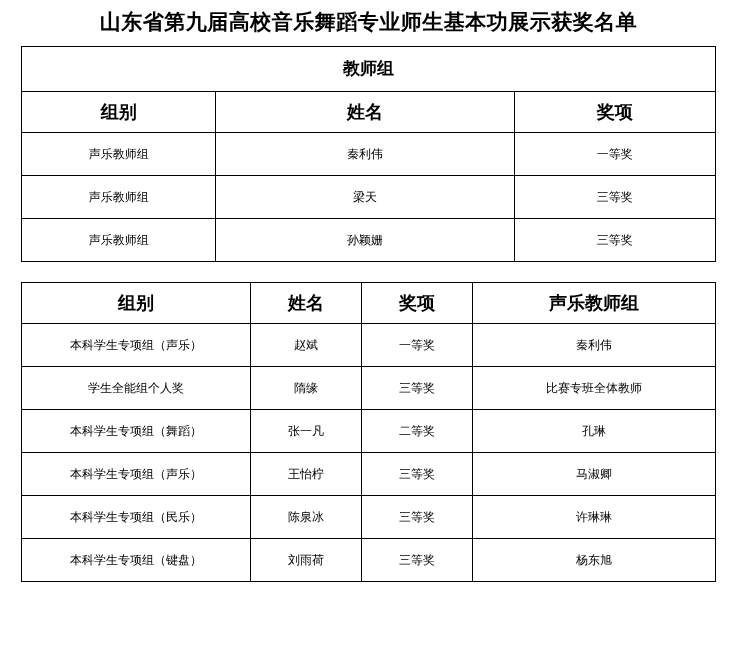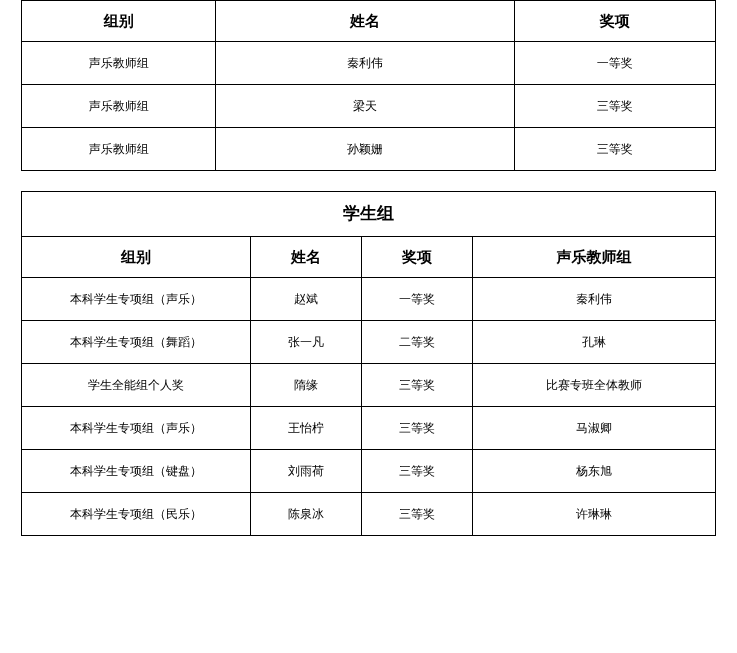--- a/index.html
+++ b/index.html
@@ -46,40 +46,44 @@
     height: 42px;
     line-height: 20px;
   }
   table.award-table td.section-head {
     font-size: 17px;
     font-weight: bold;
     height: 44px;
   }
   table.award-table td.col-head {
     font-weight: bold;
-    font-size: 15px;
+    font-size: 18px;
     height: 40px;
   }
   .spacer {
     height: 20px;
   }
 </style>
 </head>
 <body>
 
 <div class="page">
 
+  <div class="doc-title">山东省第九届高校音乐舞蹈专业师生基本功展示获奖名单</div>
 
   <table class="award-table">
     <colgroup>
       <col style="width:28%">
       <col style="width:43%">
       <col style="width:29%">
     </colgroup>
     <tbody>
+      <tr>
+        <td class="section-head" colspan="3">教师组</td>
+      </tr>
       <tr>
         <td class="col-head">组别</td>
         <td class="col-head">姓名</td>
         <td class="col-head">奖项</td>
       </tr>
       <tr>
         <td>声乐教师组</td>
         <td>秦利伟</td>
         <td>一等奖</td>
       </tr>
@@ -100,60 +104,57 @@
 
   <table class="award-table">
     <colgroup>
       <col style="width:33%">
       <col style="width:16%">
       <col style="width:16%">
       <col style="width:35%">
     </colgroup>
     <tbody>
       <tr>
-        <td class="section-head" colspan="4">学生组</td>
-      </tr>
-      <tr>
         <td class="col-head">组别</td>
         <td class="col-head">姓名</td>
         <td class="col-head">奖项</td>
         <td class="col-head">声乐教师组</td>
       </tr>
       <tr>
         <td>本科学生专项组（声乐）</td>
         <td>赵斌</td>
         <td>一等奖</td>
         <td>秦利伟</td>
       </tr>
       <tr>
+        <td>学生全能组个人奖</td>
+        <td>隋缘</td>
+        <td>三等奖</td>
+        <td>比赛专班全体教师</td>
+      </tr>
+      <tr>
         <td>本科学生专项组（舞蹈）</td>
         <td>张一凡</td>
         <td>二等奖</td>
         <td>孔琳</td>
-      </tr>
-      <tr>
-        <td>学生全能组个人奖</td>
-        <td>隋缘</td>
-        <td>三等奖</td>
-        <td>比赛专班全体教师</td>
       </tr>
       <tr>
         <td>本科学生专项组（声乐）</td>
         <td>王怡柠</td>
         <td>三等奖</td>
         <td>马淑卿</td>
       </tr>
       <tr>
+        <td>本科学生专项组（民乐）</td>
+        <td>陈泉冰</td>
+        <td>三等奖</td>
+        <td>许琳琳</td>
+      </tr>
+      <tr>
         <td>本科学生专项组（键盘）</td>
         <td>刘雨荷</td>
         <td>三等奖</td>
         <td>杨东旭</td>
-      </tr>
-      <tr>
-        <td>本科学生专项组（民乐）</td>
-        <td>陈泉冰</td>
-        <td>三等奖</td>
-        <td>许琳琳</td>
       </tr>
     </tbody>
   </table>
 
 </div>
 
 </body></html>

